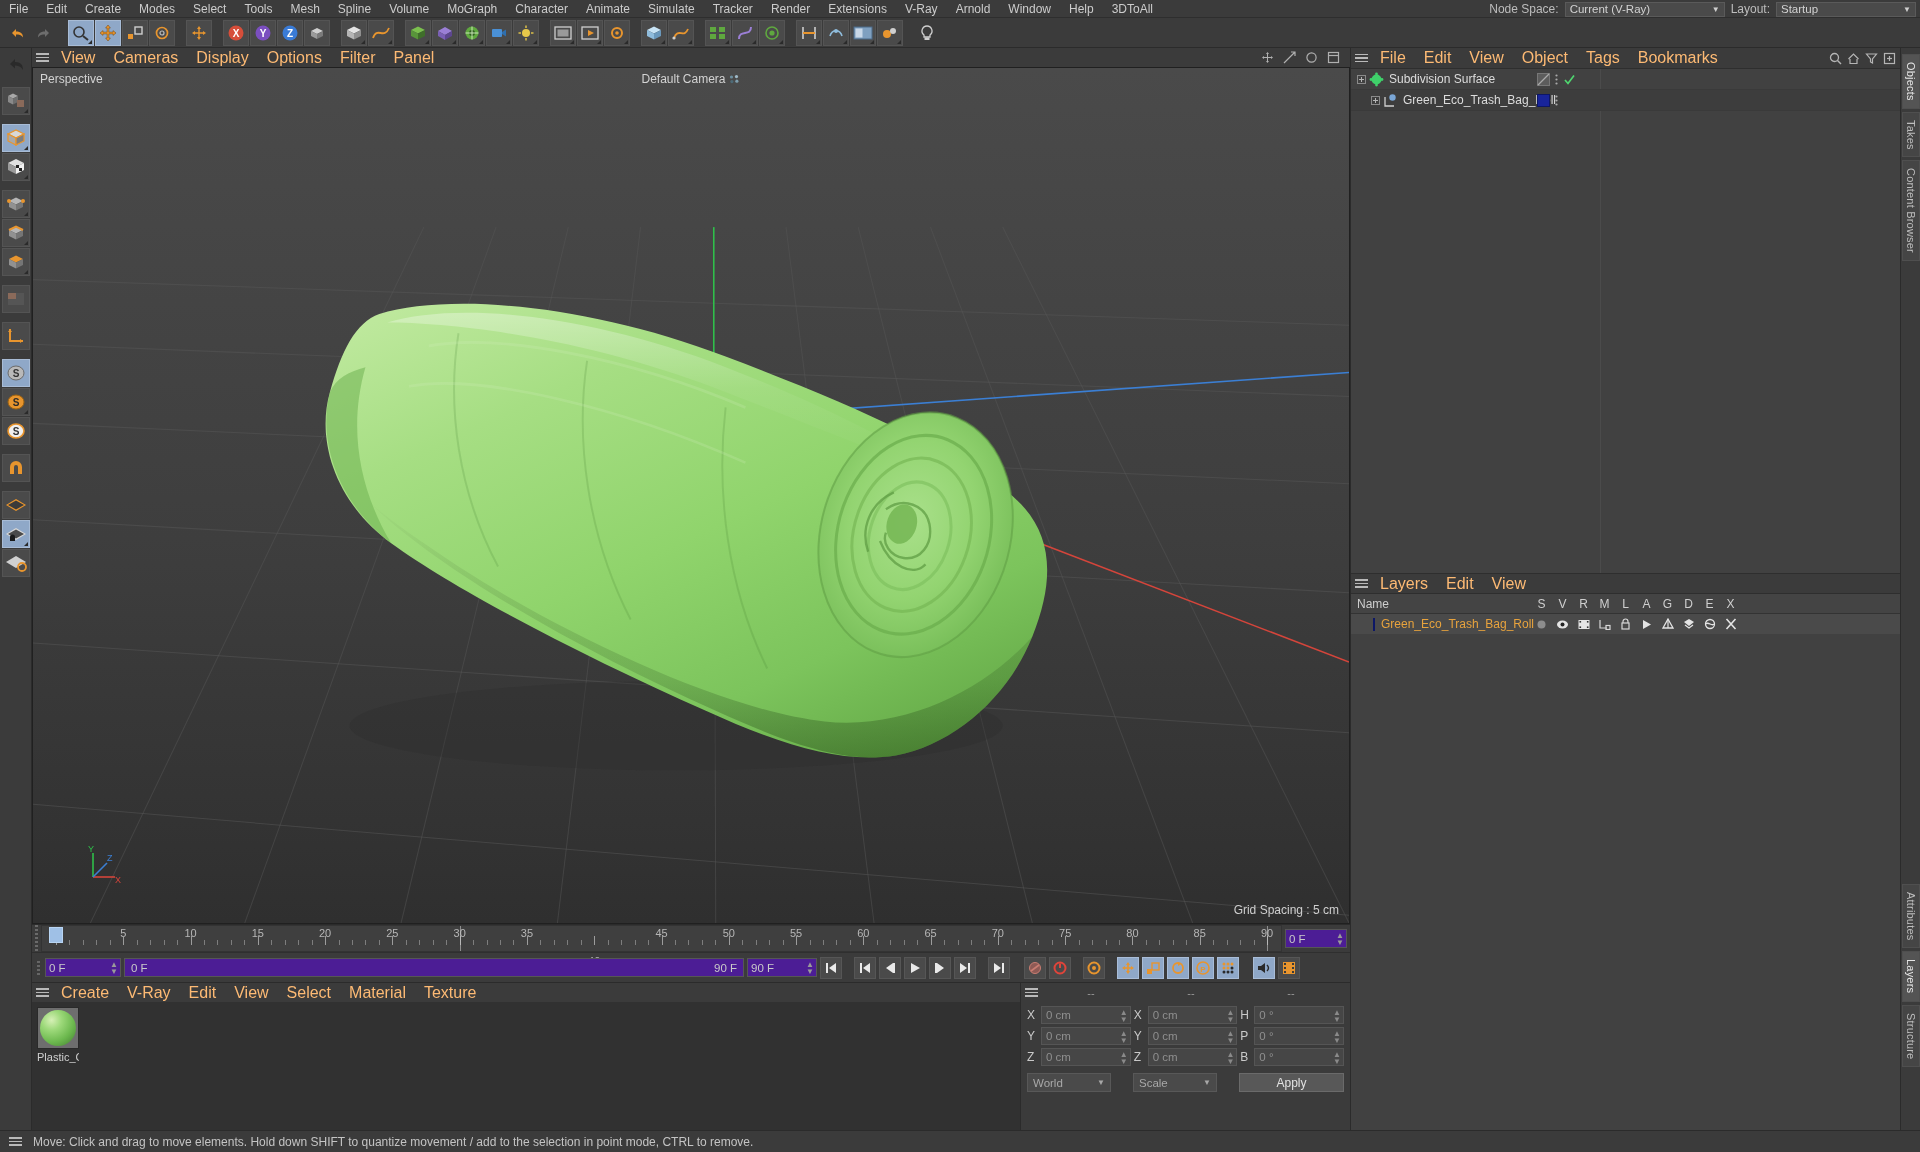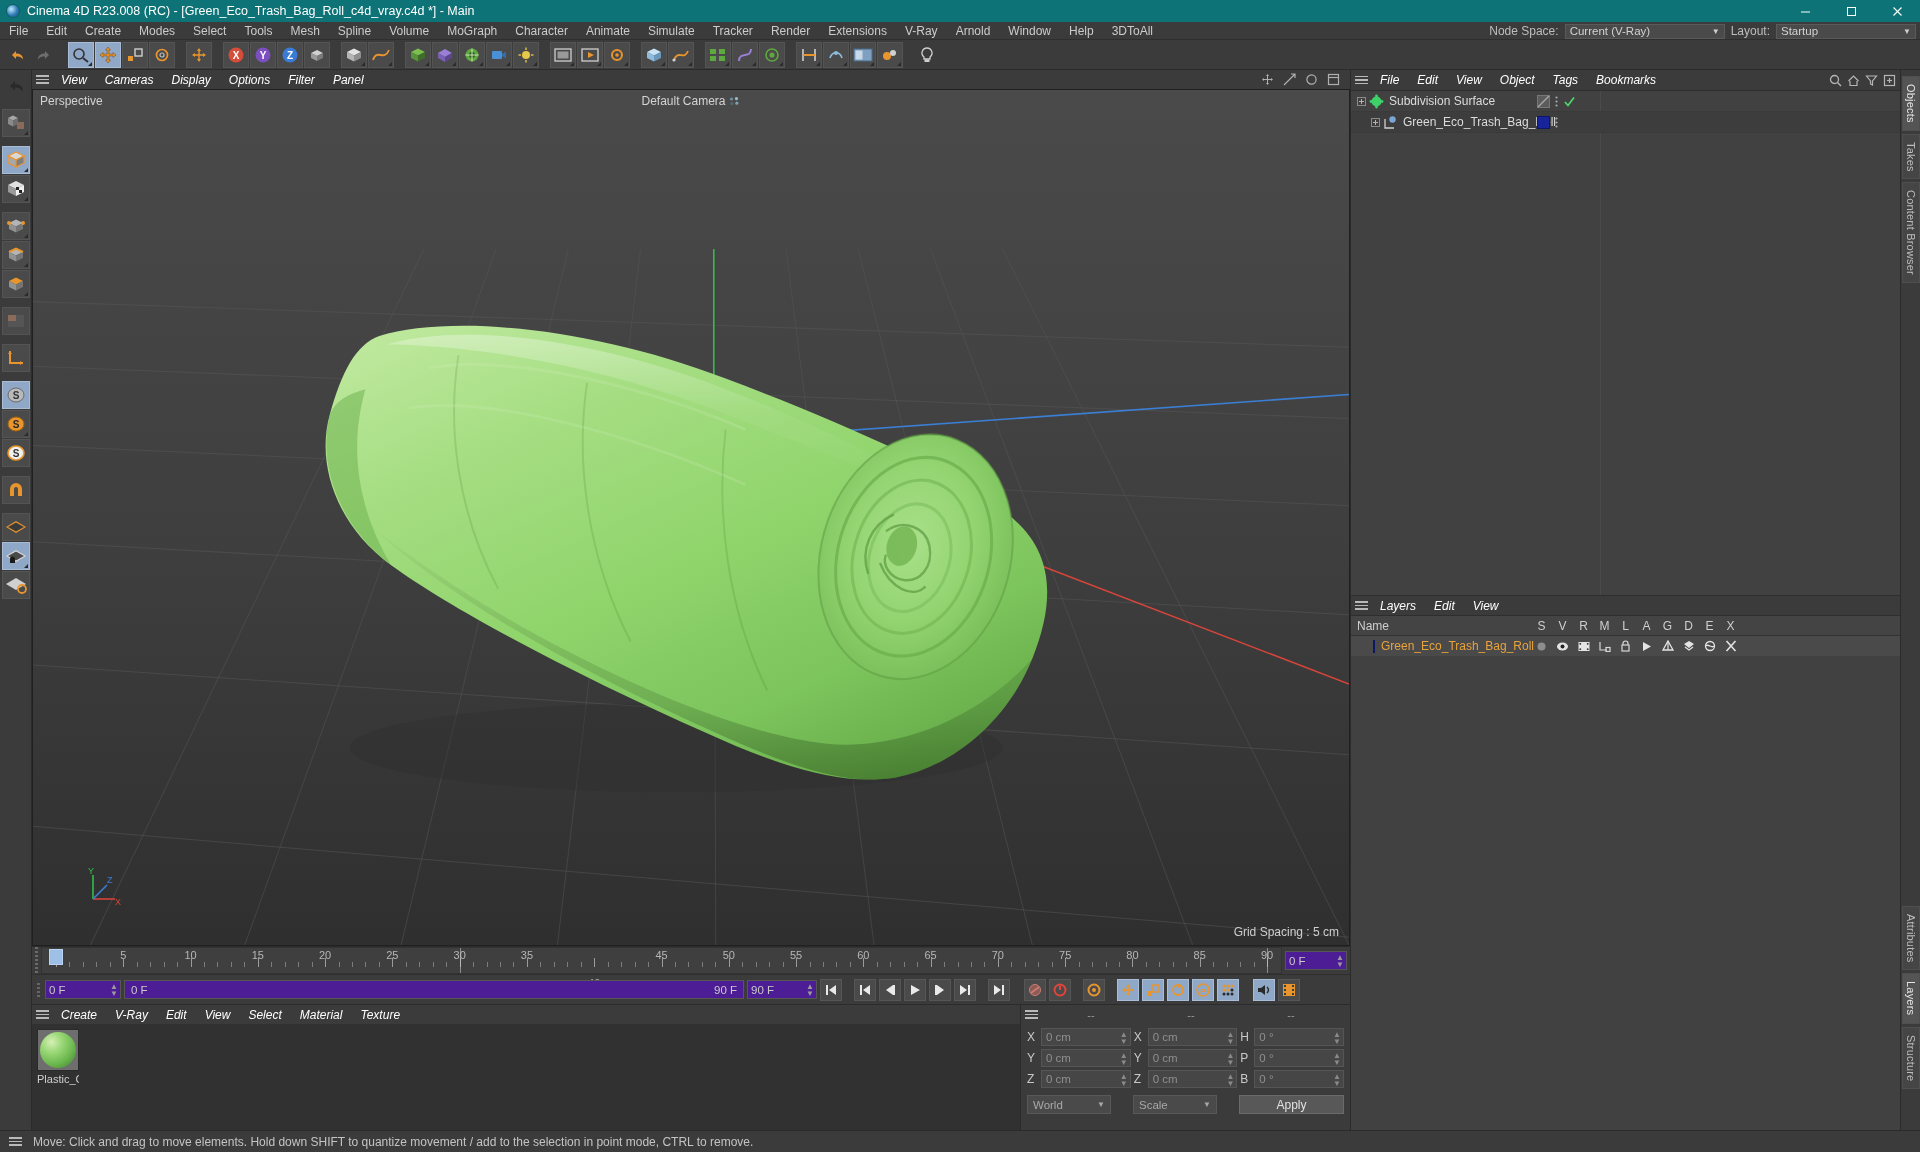--- a/index.html
+++ b/index.html
@@ -66,21 +66,21 @@
   .ltool.sel{ background:#8fa8c8;border-color:#a8bcd6;}
   .ltool.flat{background:transparent;border-color:transparent;}
   .ltool .corner{position:absolute;right:1px;bottom:1px;width:0;height:0;
     border-left:4px solid transparent;border-bottom:4px solid #2a2a2a;}
   .lsep{height:7px;}
 
   
   .center{ flex:1; display:flex; flex-direction:column; min-width:0;}
   .viewport-wrap{ flex:1; display:flex; flex-direction:column; background:#2b2b2b;}
   .vp-menubar{ height:19px; background:#3b3b3b; display:flex; align-items:center; gap:0px;}
-  .vp-menu{ padding:0 9px; font-size:12px; color:#ffffff;font-style:italic;}
+  .vp-menu{ padding:0 9px; font-size:16px; color:#fdba74;}
   .hamburger{ width:20px;height:19px;display:flex;flex-direction:column;justify-content:center;
      align-items:center;gap:2px;}
   .hamburger i{ display:block;width:13px;height:1.6px;background:#b9b9b9;}
   .viewport{ flex:1; position:relative; overflow:hidden;
     background:
       radial-gradient(ellipse 120% 90% at 50% 45%, #474747 0%, #3a3a3a 55%, #2f2f2f 100%);
     border:1px solid #202020;
   }
   .vp-label{ position:absolute;left:7px;top:4px;font-size:12px;color:#d3d3d3;}
   .vp-cam{ position:absolute;left:50%;transform:translateX(-50%);top:4px;font-size:12px;color:#d3d3d3;
@@ -171,42 +171,20 @@
   .status-text{ font-size:12px; color:#c4c4c4;}
 
   .grip{ width:7px; background:
      repeating-linear-gradient(to bottom,#666 0 2px,transparent 2px 4px) center/3px 14px no-repeat;}
 </style>
 </head>
 <body>
 
 <div class="app">
 
-  <div class="titlebar">
-    <div class="tb-logo"></div>
-    <div class="tb-title">Cinema 4D R23.008 (RC) - [Green_Eco_Trash_Bag_Roll_c4d_vray.c4d *] - Main</div>
-    <div class="tb-btns">
-      <div class="tb-btn">
-        <svg width="11" height="11" viewBox="0 0 11 11">
-            <line x1="1" y1="6" x2="10" y2="6" stroke="#fff" stroke-width="1"></line>
-          </svg>
-      </div>
-      <div class="tb-btn">
-        <svg width="11" height="11" viewBox="0 0 11 11">
-            <rect x="1.5" y="1.5" width="8" height="8" fill="none" stroke="#fff" stroke-width="1"></rect>
-          </svg>
-      </div>
-      <div class="tb-btn close">
-        <svg width="11" height="11" viewBox="0 0 11 11">
-            <line x1="1.5" y1="1.5" x2="9.5" y2="9.5" stroke="#fff" stroke-width="1.1"></line>
-            <line x1="9.5" y1="1.5" x2="1.5" y2="9.5" stroke="#fff" stroke-width="1.1"></line>
-          </svg>
-      </div>
-    </div>
-  </div>
 
   <div class="menubar">
     <div class="menu-item">File</div>
     <div class="menu-item">Edit</div>
     <div class="menu-item">Create</div>
     <div class="menu-item">Modes</div>
     <div class="menu-item">Select</div>
     <div class="menu-item">Tools</div>
     <div class="menu-item">Mesh</div>
     <div class="menu-item">Spline</div>

